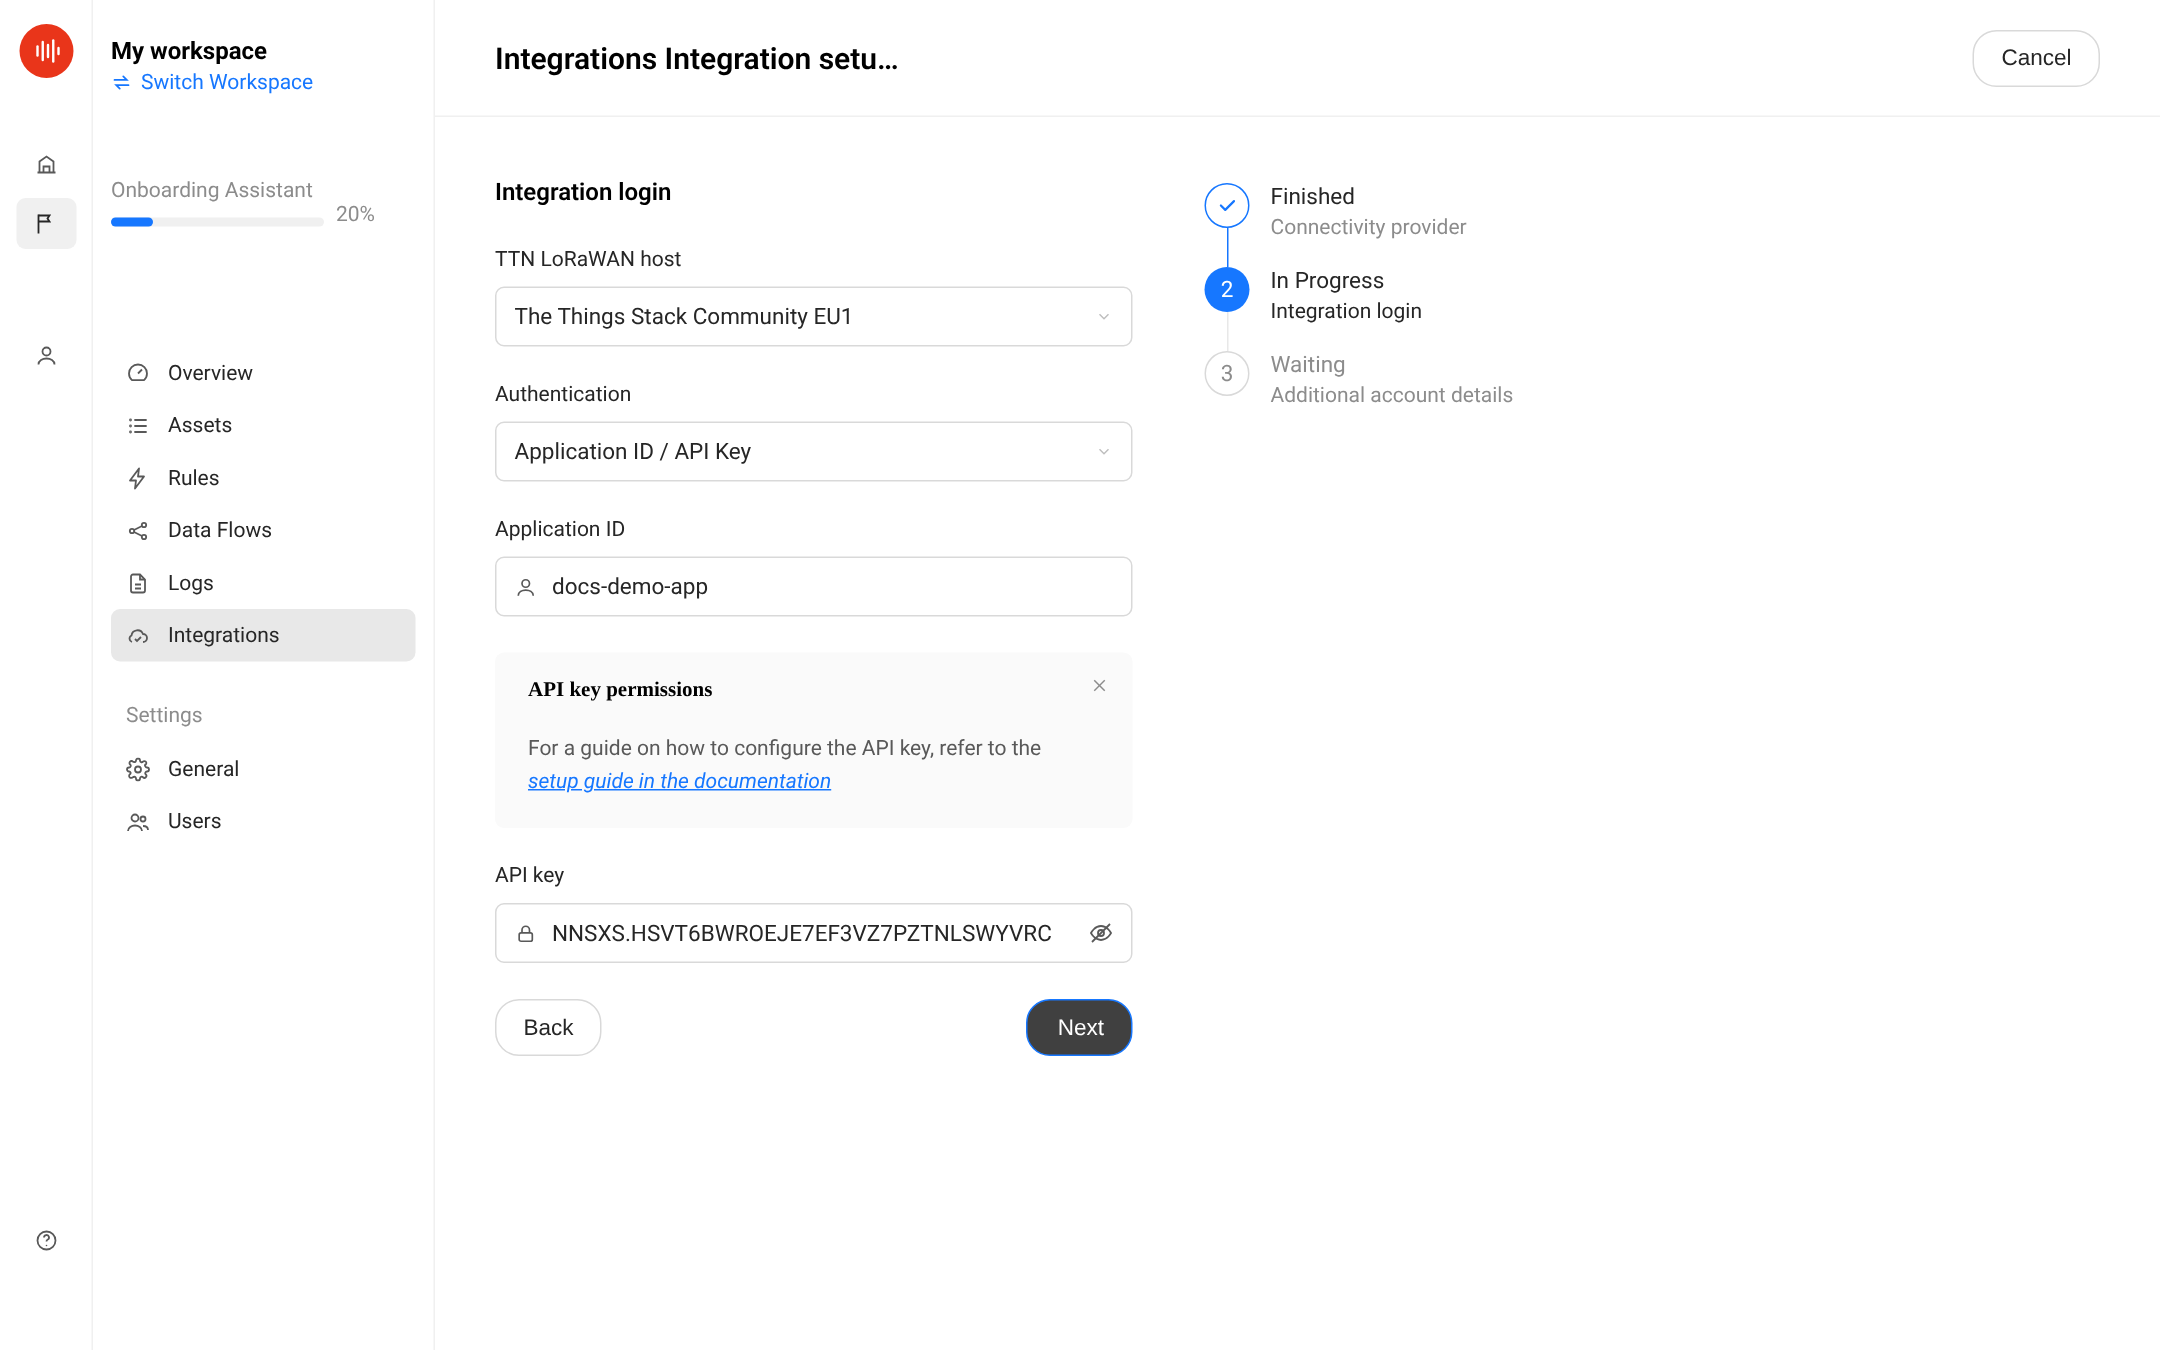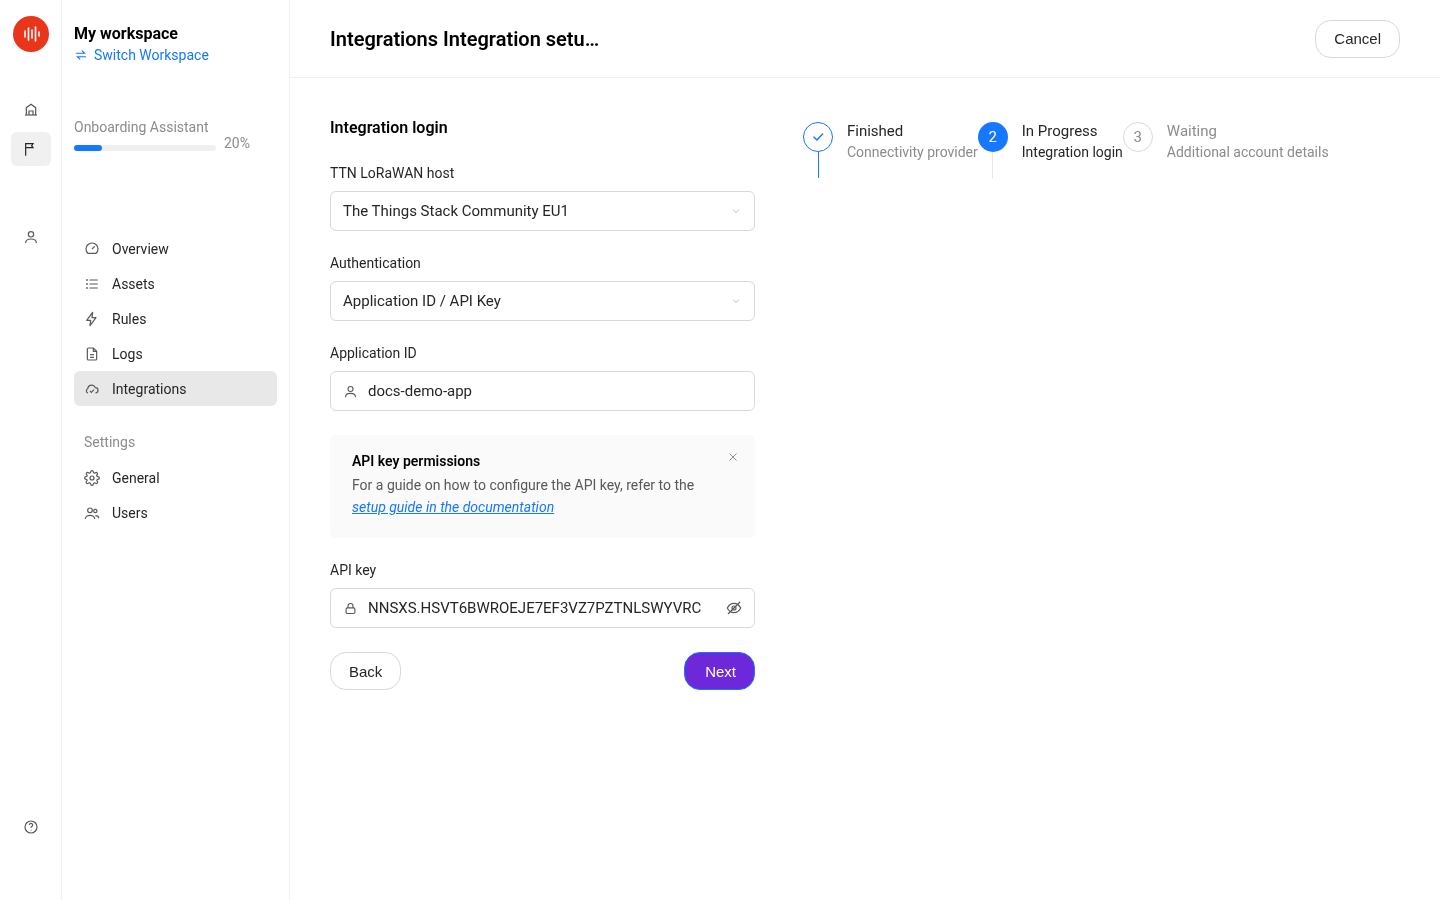--- a/index.html
+++ b/index.html
@@ -69,21 +69,21 @@
     border-bottom: 1px solid #f0f0f0;
     display:flex; align-items:center; justify-content:space-between;
     padding: 0 40px;
   }
   .page-title { font-size: 20px; font-weight: 600; color:#000; max-width: 300px; white-space:nowrap; overflow:hidden; text-overflow:ellipsis;}
   .btn {
     background:#fff; border:1px solid #d9d9d9; border-radius:16px;
     height: 38px; padding: 0 18px; font-size:15px; color:#262626;
     display:inline-flex; align-items:center; justify-content:center;
   }
-  .btn-primary { background:#6d28d9; color:#fff; border-color:#1677ff;padding-left:20px; }
+  .btn-primary { background:#404040; color:#fff; border-color:#1677ff;padding-left:20px; }
   .main-body {
     flex:1;
     padding: 40px 40px 0 40px;
     display:flex;
     gap: 48px;
   }
   .form-col { width: 425px; }
   .section-title { font-size:16px; font-weight:600; margin-bottom: 28px; }
   .field { margin-bottom: 24px; }
   .field-label { display:block; color:#262626; margin-bottom: 10px; }
@@ -97,28 +97,28 @@
     position:relative;
   }
   .select .chev { position:absolute; right:12px; color:#bfbfbf; }
   .input .prefix-icon { color:#595959; margin-right:10px; flex-shrink:0;}
   .input .suffix-icon { color:#595959; margin-left:8px; flex-shrink:0;}
   .input .value { flex:1; white-space:nowrap; overflow:hidden; }
   .alert {
     background:#fafafa; border-radius:6px; padding: 18px 40px 20px 22px;
     position:relative; margin-bottom: 24px;
   }
-  .alert-title { font-weight:600; margin-bottom: 6px;}
+  .alert-title { font-weight:600; margin-bottom: 20px; font-family: Liberation Serif, serif;}
   .alert-text { color:#595959; line-height:1.55;}
   .alert-link { color:#1677ff;font-style:italic; }
   .alert-close { position:absolute; top:16px; right:16px; color:#8c8c8c;}
   .form-actions { display:flex; justify-content:space-between; margin-top: 16px; }
   
   .steps-col { flex:1; padding-top: 4px;}
-  .steps { display:flex; flex-direction:row; }
+  .steps { display:flex; flex-direction:column; }
   .step { display:flex; gap: 14px; }
   .step-ind { display:flex; flex-direction:column; align-items:center; }
   .step-circle {
     width: 30px; height:30px; border-radius:50%;
     display:flex; align-items:center; justify-content:center;
     font-size:15px;
   }
   .step-circle.done { border:1px solid #1677ff; color:#1677ff; background:#fff;}
   .step-circle.active { background:#1677ff; color:#fff; }
   .step-circle.wait { border:1px solid #d9d9d9; color:#8c8c8c; background:#fff;}
@@ -224,20 +224,32 @@
         </span>
       <span>Assets</span>
     </div>
     <div class="nav-item">
       <span class="nav-icon">
           <svg width="16" height="16" viewBox="0 0 24 24" fill="none" stroke="currentColor" stroke-width="1.8" stroke-linejoin="round">
             <path d="M13 2 4 14h6l-1 8 9-12h-6l1-8z"></path>
           </svg>
         </span>
       <span>Rules</span>
+    </div>
+    <div class="nav-item">
+      <span class="nav-icon">
+          <svg width="16" height="16" viewBox="0 0 24 24" fill="none" stroke="currentColor" stroke-width="1.8">
+            <circle cx="6" cy="12" r="2.2"></circle>
+            <circle cx="18" cy="6" r="2.2"></circle>
+            <circle cx="18" cy="18" r="2.2"></circle>
+            <line x1="8" y1="11" x2="16" y2="7"></line>
+            <line x1="8" y1="13" x2="16" y2="17"></line>
+          </svg>
+        </span>
+      <span>Data Flows</span>
     </div>
     <div class="nav-item">
       <span class="nav-icon">
           <svg width="16" height="16" viewBox="0 0 24 24" fill="none" stroke="currentColor" stroke-width="1.8">
             <path d="M14 3H7a2 2 0 0 0-2 2v14a2 2 0 0 0 2 2h10a2 2 0 0 0 2-2V8z"></path>
             <path d="M14 3v5h5"></path>
             <line x1="9" y1="13" x2="15" y2="13"></line>
             <line x1="9" y1="17" x2="15" y2="17"></line>
           </svg>
         </span>

